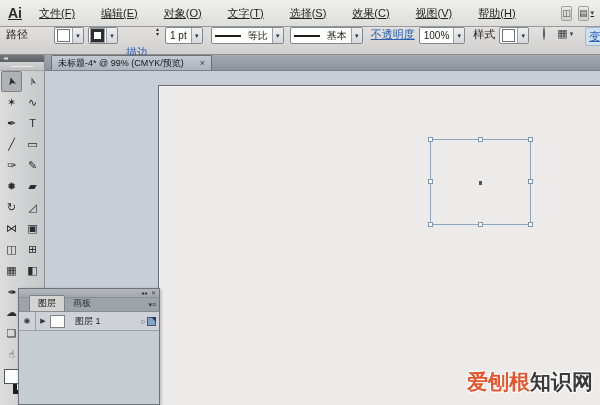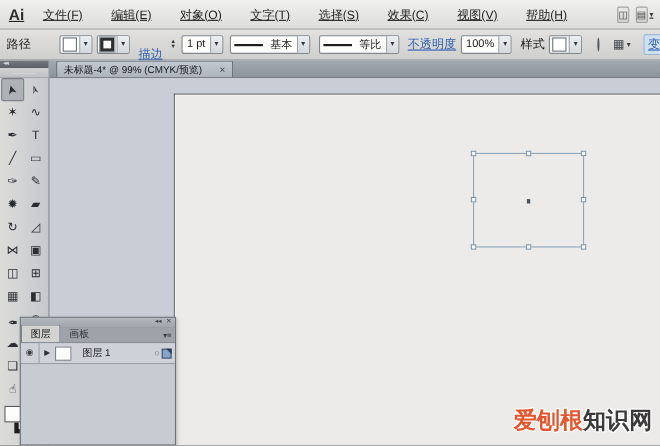--- a/index.html
+++ b/index.html
@@ -14,21 +14,21 @@
   .ai-logo{font-weight:bold;font-size:14px;color:#2b2b2b;margin:0 10px 0 2px;letter-spacing:0;}
   .menu-item{padding:3px 7px;font-size:11px;color:#1f1f1f;white-space:nowrap;cursor:default;}
   .menubar-spacer{width:60px;}
   .mb-icon{width:18px;height:15px;margin-left:6px;background:linear-gradient(#e9e9e7,#cfcfcd);
     border:1px solid #a2a2a0;border-radius:2px;font-size:9px;line-height:13px;text-align:center;color:#4a4a48;}
   .mb-caret{font-size:7px;color:#3a3a38;margin-left:2px;}
 
   
   .controlbar{position:absolute;left:0;top:27px;width:600px;height:28px;
     background:linear-gradient(#e2e1df,#cfcfcd);border-bottom:1px solid #8f8f8d;
-    display:flex;align-items:center;padding:0 6px;}
+    display:flex;align-items:flex-start;padding:0 6px;}
   .cb-label{font-size:11px;color:#1c1c1c;white-space:nowrap;}
   .cb-link{font-size:11px;color:#2d5fb3;text-decoration:underline;white-space:nowrap;cursor:pointer;}
   .combo{display:flex;align-items:center;background:#fdfdfc;border:1px solid #82878d;
     border-radius:2px;height:17px;margin-left:4px;}
   .combo .val{padding:0 4px;font-size:10px;color:#1a1a1a;white-space:nowrap;}
   .combo .caret{width:11px;align-self:stretch;border-left:1px solid #9aa0a6;
     font-size:7px;line-height:15px;text-align:center;color:#33373c;background:linear-gradient(#eceff2,#d4d8dc);}
   .swatch{width:13px;height:13px;margin:0 2px;}
   .fill-sw{background:#ffffff;border:1px solid #6d7278;}
   .stroke-sw{background:#fff;border:3px solid #2e2e2e;outline:1px solid #9aa0a6;}
@@ -86,21 +86,21 @@
 
   
   .layerspanel{position:absolute;left:18px;top:233px;width:142px;bottom:0;z-index:3;
     background:#c7ccd2;border:1px solid #6f747b;box-shadow:1px 1px 3px rgba(0,0,0,.25);}
   .lp-head{height:9px;background:linear-gradient(#b4b8be,#a2a6ad);border-bottom:1px solid #8c9096;
     display:flex;justify-content:flex-end;align-items:center;gap:4px;padding:0 3px;}
   .lp-head span{font-size:6px;line-height:6px;color:#3c3f43;}
   .lp-tabs{height:14px;background:#9ea3aa;display:flex;align-items:flex-end;border-bottom:1px solid #878c93;}
   .lp-tab{font-size:9px;padding:1px 8px 1px;color:#2e3238;}
   .lp-tab.active{background:#d3d3d1;color:#101114;border:1px solid #7d8289;border-bottom:none;
-    border-radius:2px 2px 0 0;margin-left:0;}
+    border-radius:2px 2px 0 0;margin-left:10px;}
   .lp-menu{margin-left:auto;font-size:7px;color:#33373c;padding:0 3px 2px;}
   .layer-row{height:19px;background:#ced2d8;border-bottom:1px solid #9ba0a7;
     display:flex;align-items:center;}
   .lr-eye{width:17px;text-align:center;font-size:8px;color:#3c4046;border-right:1px solid #9ba0a7;align-self:stretch;line-height:18px;}
   .lr-expand{width:14px;text-align:center;font-size:7px;color:#2e3237;}
   .lr-thumb{width:15px;height:13px;background:#fbfbfa;border:1px solid #7e838a;}
   .lr-name{font-size:9px;color:#17191d;margin-left:10px;flex:1;}
   .lr-target{font-size:8px;color:#4c5157;margin-right:2px;}
   .lr-indicator{width:9px;height:9px;background:#86a4c8;border:1px solid #3f5777;margin-right:3px;position:relative;}
   .lr-indicator::after{content:"";position:absolute;right:-1px;top:-1px;border-style:solid;
@@ -150,29 +150,29 @@
     <span class="cb-link" style="margin-left:8px;margin-top:18px;">描边</span>
     <span class="stepper">
       <span>▴</span>
       <span>▾</span>
     </span>
     <span class="combo">
       <span class="val">1 pt</span>
       <span class="caret">▾</span>
     </span>
 
+    <span class="combo" style="margin-left:8px;">
+      <span class="lineglyph"></span>
+      <span class="val">等比</span>
+      <span class="caret">▾</span>
+    </span>
+
     <span class="combo" style="margin-left:6px;">
       <span class="lineglyph"></span>
       <span class="val">基本</span>
-      <span class="caret">▾</span>
-    </span>
-
-    <span class="combo" style="margin-left:8px;">
-      <span class="lineglyph"></span>
-      <span class="val">等比</span>
       <span class="caret">▾</span>
     </span>
 
     <span class="cb-link" style="margin-left:8px;">不透明度</span>
     <span class="combo">
       <span class="val" style="min-width:28px;">100%</span>
       <span class="caret">▾</span>
     </span>
 
     <span class="cb-label" style="margin-left:8px;">样式</span>

